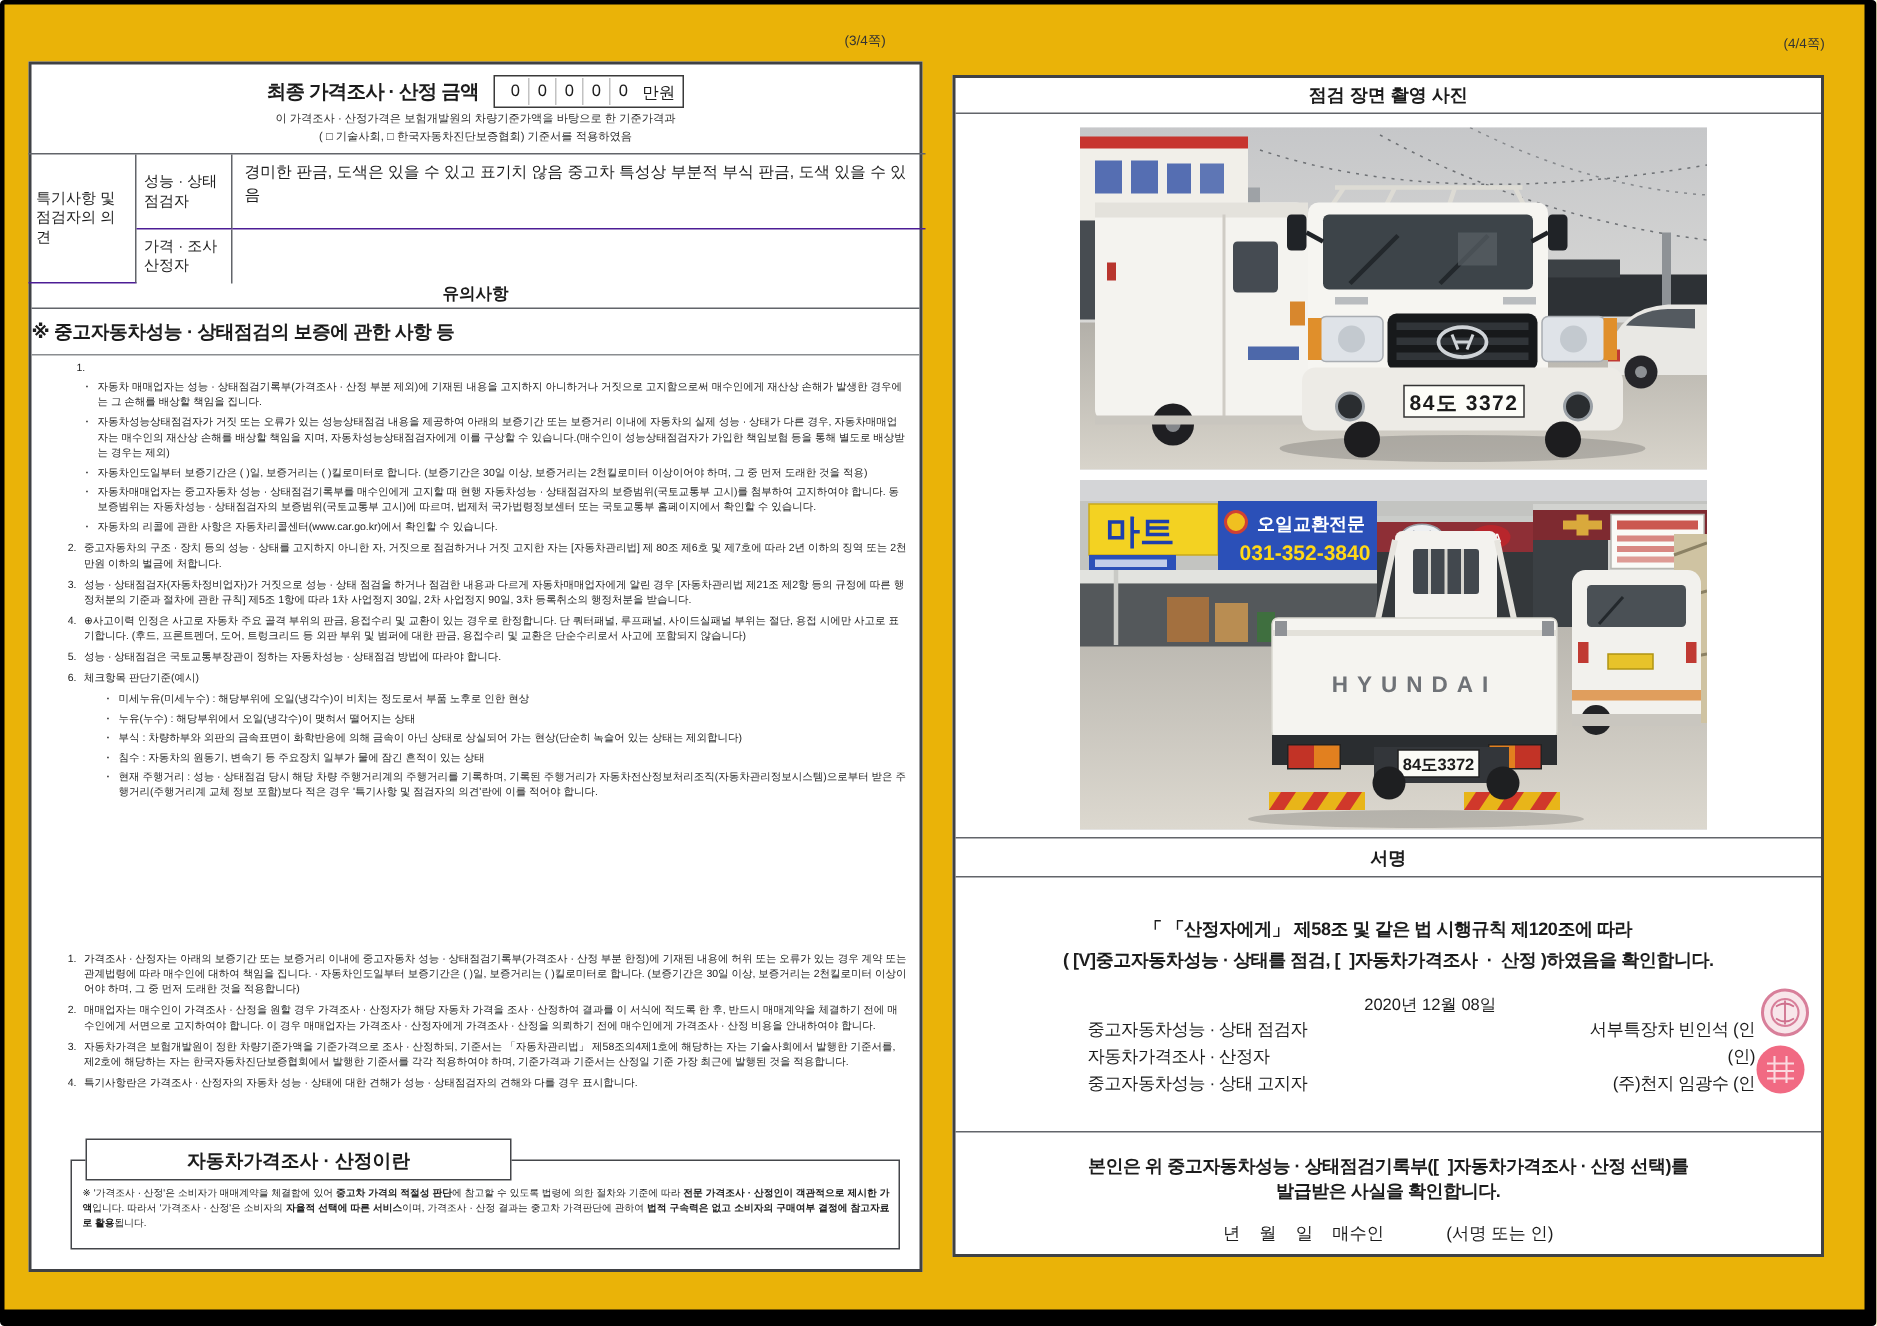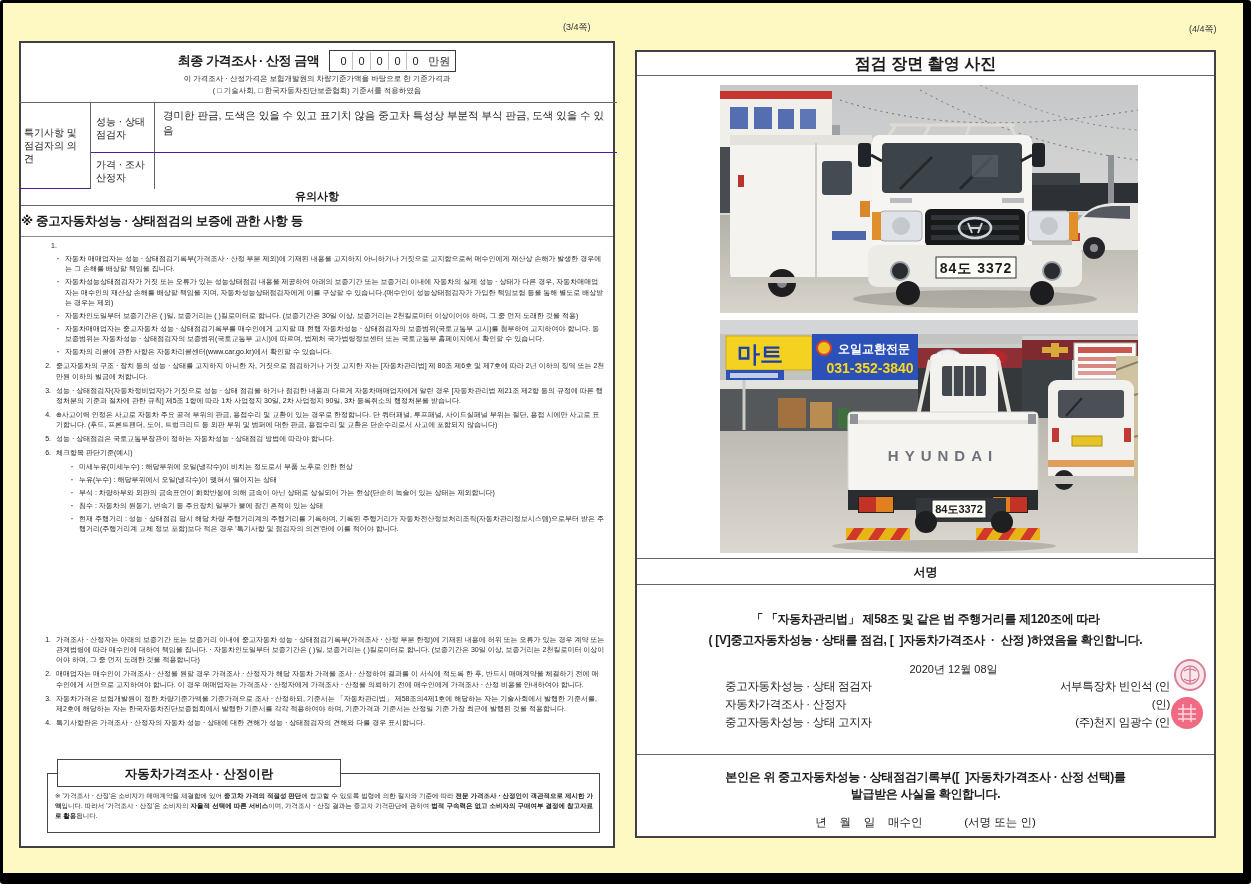--- a/index.html
+++ b/index.html
@@ -1,17 +1,17 @@
 <!DOCTYPE html>
 <html><head>
 <meta charset="utf-8">
 <style>
   html,body{margin:0;padding:0;background:#ffffff;}
   .canvas{
-    position:relative;width:1251px;height:884px;background:#fef9c3;
+    position:relative;width:1251px;height:884px;background:#eab308;
     font-family:"Liberation Sans","DejaVu Sans",sans-serif;color:#1c1c1c;
     box-sizing:border-box;overflow:hidden;
     border-left:3px solid #000;border-top:3px solid #000;
     border-right:8px solid #000;border-bottom:11px solid #000;
     border-radius:3px;
   }
   .page-label{position:absolute;font-size:9px;color:#333;}
   .page{position:absolute;border:2px solid #3f4145;background:#fff;box-sizing:border-box;}
   .lpage{left:16px;top:38px;width:596px;height:807px;}
   .rpage{left:632px;top:47px;width:581px;height:788px;}
@@ -49,21 +49,21 @@
   .col .bullet{margin-left:14px;}
 
   .def-outer{position:absolute;top:730px;left:26px;width:553px;height:60px;border:1px solid #44464a;box-sizing:border-box;}
   .def-title{position:absolute;top:716px;left:36px;width:284px;height:28px;border:1px solid #44464a;background:#fff;
     text-align:center;font-weight:bold;font-size:12.5px;line-height:28px;z-index:2;box-sizing:border-box;}
   .def-body{position:absolute;top:748px;left:34px;width:538px;font-size:6.5px;line-height:1.55;text-align:justify;color:#222;}
   .def-body .b{font-weight:bold;}
 
   
   .photos-head{position:absolute;top:0;left:0;width:100%;height:23px;border-bottom:1px solid #62656a;
-    text-align:center;font-weight:bold;font-size:16px;line-height:23px;}
+    text-align:center;font-weight:bold;font-size:12px;line-height:23px;}
   .photo{position:absolute;left:83px;width:418px;background:#cbccce;}
   .photo1{top:33px;height:228px;}
   .photo2{top:268px;height:233px;}
   .sign-bar{position:absolute;top:506px;left:0;width:100%;height:27px;border-top:1px solid #62656a;border-bottom:1px solid #62656a;
     text-align:center;font-weight:bold;font-size:12px;line-height:27px;box-sizing:border-box;font-family:Liberation Serif, serif;}
   .statement{position:absolute;top:533px;left:0;width:100%;height:170px;border-bottom:1px solid #62656a;box-sizing:border-box;}
   .st-line{ text-align:center;font-weight:bold;font-size:12px;letter-spacing:-0.3px;}
   .st-line1{margin-top:26px;}
   .st-line2{margin-top:4px;white-space:pre;}
   .st-date{margin-top:13px;text-align:center;font-size:11px;padding-left:56px;}
@@ -402,21 +402,21 @@
           <circle cx="206" cy="202" r="11" fill="#1e1f21"></circle>
           <circle cx="282" cy="202" r="11" fill="#1e1f21"></circle>
           <ellipse cx="224" cy="226" rx="112" ry="6" fill="rgba(40,40,40,0.2)"></ellipse>
         </g>
       </svg>
     </div>
 
     <div class="sign-bar">서명</div>
 
     <div class="statement">
-      <div class="st-line st-line1">「 「자동차관리법」 제58조 및 같은 법 주행거리를 제120조에 따라</div>
+      <div class="st-line st-line1">「 「산정자에게」 제58조 및 같은 법 시행규칙 제120조에 따라</div>
       <div class="st-line st-line2">( [V]중고자동차성능 · 상태를 점검, [  ]자동차가격조사  ·  산정 )하였음을 확인합니다.</div>
       <div class="st-date">2020년 12월 08일</div>
       <div class="signer-row">
         <span>중고자동차성능 · 상태 점검자</span>
         <span class="signer-name"><span>서부특장차 빈인석 </span><span>(인</span></span>
       </div>
       <div class="signer-row">
         <span>자동차가격조사  ·  산정자</span>
         <span class="signer-name"><span></span><span>(인)</span></span>
       </div>

